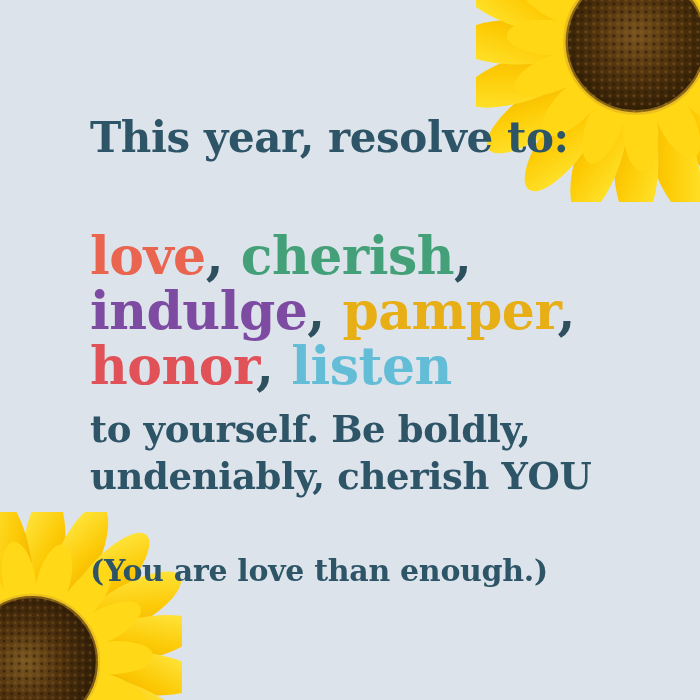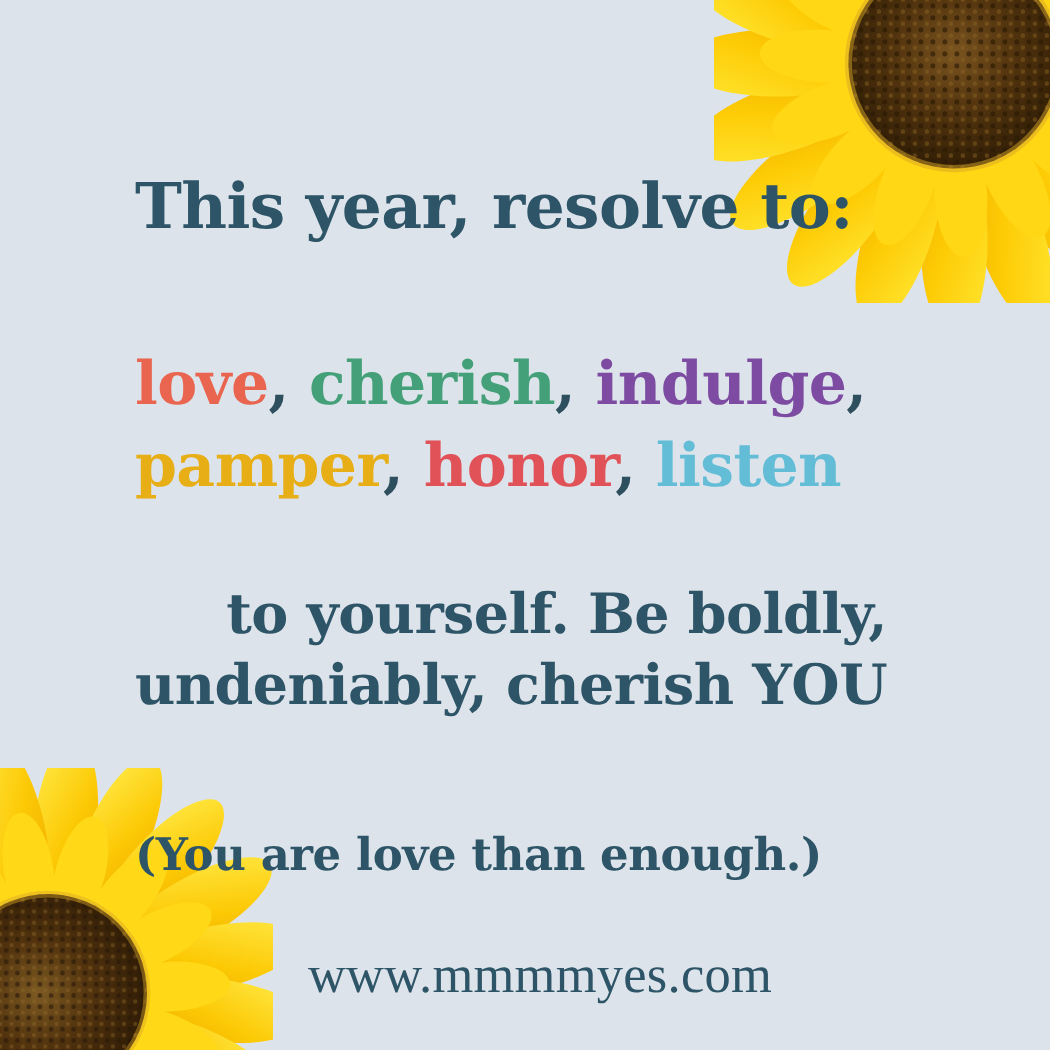--- a/index.html
+++ b/index.html
@@ -60,35 +60,34 @@
     position: absolute;
     top: 113px;
     font-size: 42px;
     line-height: 50px;
     color: #2d5567;
   }
 
   #verbs {
     position: absolute;
     top: 228px;
-    font-size: 40px;
+    font-size: 52px;
     line-height: 55px;
     color: #2d5567;
     width: 540px;
     white-space: normal;
   }
   #verbs .sep { color: #2d4f5e; }
 
   #body-copy {
     position: absolute;
-    top: 386px;
+    top: 406px;
     font-size: 37px;
     line-height: 47px;
     color: #2d5567;
-    text-align: right;
   }
 
   #aside-copy {
     position: absolute;
     top: 551px;
     font-size: 30px;
     line-height: 40px;
     color: #2d5567;
   }
 
@@ -397,15 +396,14 @@
       <span style="color: rgb(233, 101, 79);"><span>love</span></span><span class="sep">, </span><span style="color: rgb(67, 160, 120);"><span>cherish</span></span><span class="sep">, </span><span style="color: rgb(125, 76, 162);"><span>indulge</span></span><span class="sep">, </span><span style="color: rgb(231, 174, 21);"><span>pamper</span></span><span class="sep">, </span><span style="color: rgb(224, 82, 87);"><span>honor</span></span><span class="sep">, </span><span style="color: rgb(99, 189, 215);"><span>listen</span></span>
     </p>
 
     <p id="body-copy" class="line">
       <span>to yourself. Be boldly,</span><br>
       <span>undeniably, cherish YOU</span>
     </p>
 
     <p id="aside-copy" class="line">(You are love than enough.)</p>
 
-    <p id="website" class="line">www.mmmmyes.com</p>
   </div>
 </div>
 
 </body></html>

